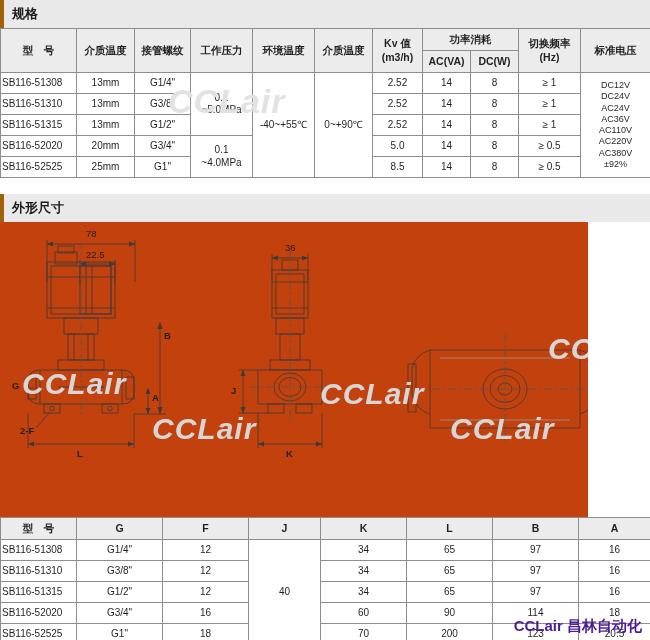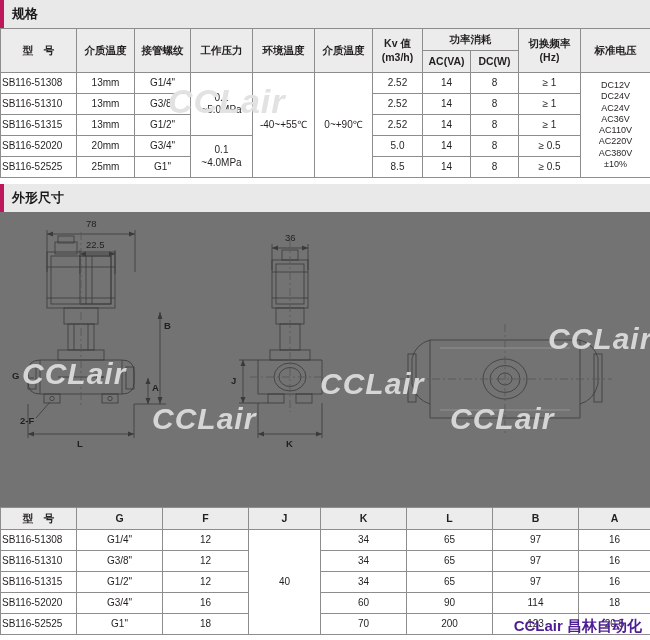--- a/index.html
+++ b/index.html
@@ -7,21 +7,21 @@
     width:650px;height:640px;
     background:#ffffff;
     font-family:"Liberation Sans", sans-serif;
     font-size:11px;
     color:#231f20;
     position:relative;
     overflow:hidden;
   }
   .section-head{
     background:#e9e9e9;
-    border-left:4px solid #be185d;
+    border-left:4px solid #a16207;
     font-weight:bold;
     font-size:13px;
     padding:5px 8px;
     margin:0;
     color:#1a1a1a;
   }
   .spec-wrap{padding:0;}
   table.grid{
     border-collapse:collapse;
     width:650px;
@@ -44,23 +44,23 @@
   table.grid td.model{
     text-align:left;
     font-size:10px;
   }
   table.grid tbody tr{height:21px;}
   .sub-row th{height:15px;}
 
   
   .drawing{
     position:relative;
-    width:650px;
+    width:588px;
     height:295px;
-    background:#737373;
+    background:#c2410c;
     overflow:hidden;
   }
   .wm{
     position:absolute;
     color:#d6d6d6;
     font-weight:bold;
     font-style:italic;
     font-size:30px;
     font-family:"Liberation Sans", sans-serif;
     letter-spacing:1px;
@@ -149,21 +149,21 @@
       <td>14</td>
       <td>8</td>
       <td>≥ 1</td>
       <td rowspan="5" style="white-space:pre-line;font-size:9px;line-height:1.25">DC12V
 DC24V
 AC24V
 AC36V
 AC110V
 AC220V
 AC380V
-±10%</td>
+±92%</td>
     </tr>
     <tr>
       <td class="model">SB116-51310</td>
       <td>13mm</td>
       <td>G3/8"</td>
       <td>2.52</td>
       <td>14</td>
       <td>8</td>
       <td>≥ 1</td>
     </tr>
@@ -195,21 +195,21 @@
       <td>14</td>
       <td>8</td>
       <td>≥ 0.5</td>
     </tr>
   </tbody>
 </table>
 </div>
 
 <div class="wm-top" style="left:168px;top:82px;">CCLair</div>
 
-<div class="section-head" style="margin-top:6px">外形尺寸</div>
+<div class="section-head" style="margin-top:16px">外形尺寸</div>
 
 <div class="drawing">
 
   <svg width="650" height="295" viewBox="0 0 650 295">
     <g stroke="#3a3a3a" fill="none" stroke-width="0.8">
 
       <line x1="47" y1="22" x2="135" y2="22"></line>
       <line x1="47" y1="18" x2="47" y2="60"></line>
       <line x1="135" y1="18" x2="135" y2="60"></line>
       <path d="M47 22 l6 -2.5 v5 z" fill="#3a3a3a" stroke="none"></path>

